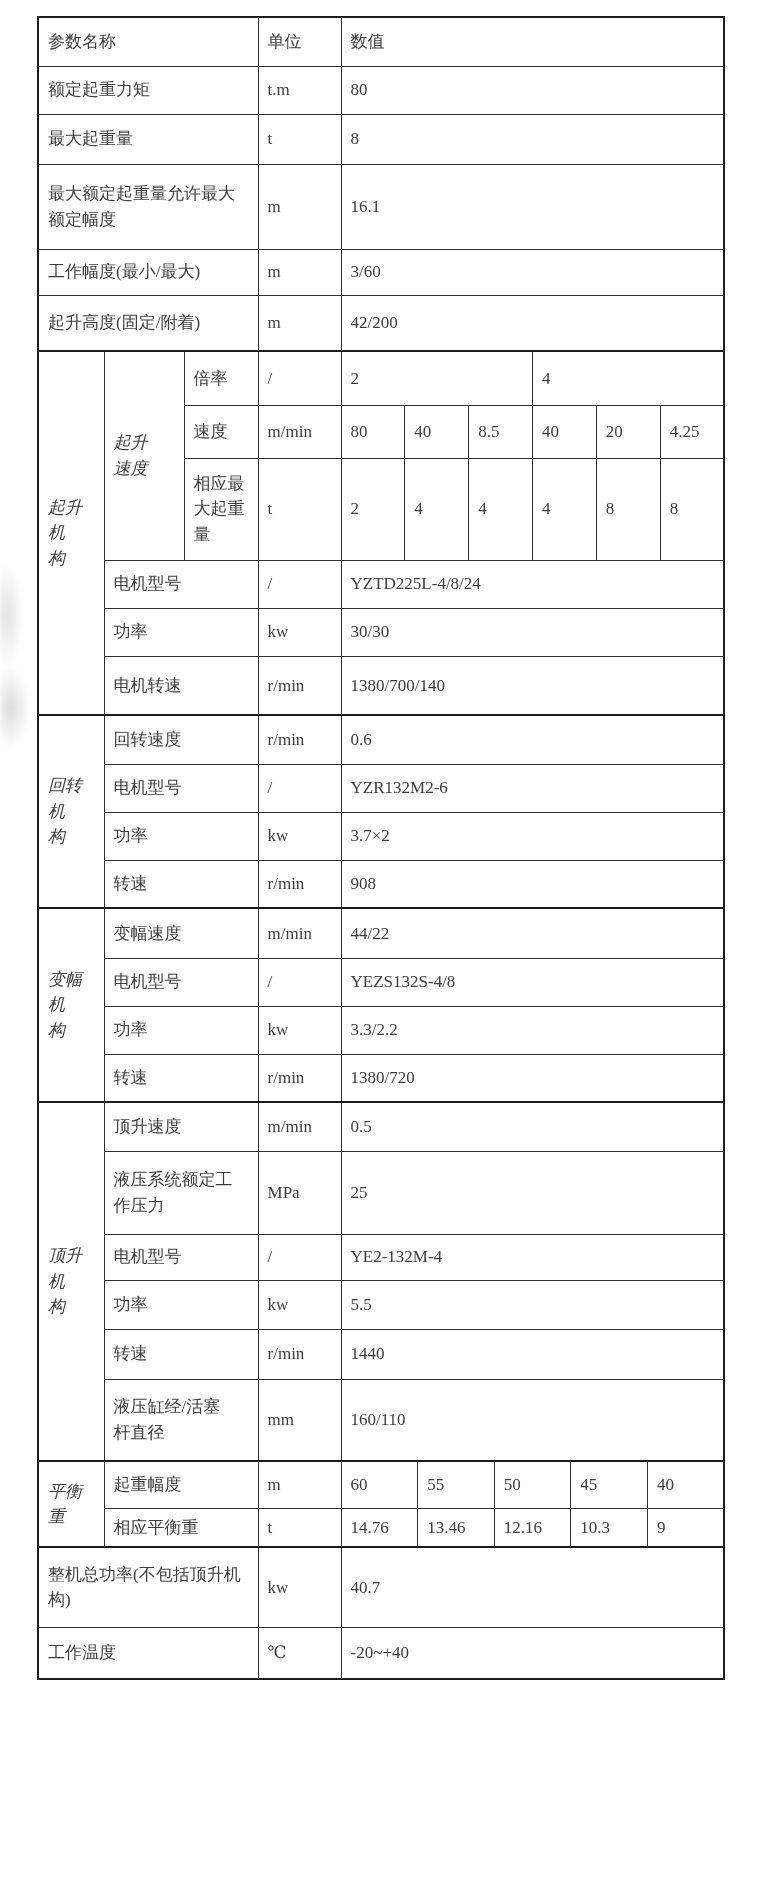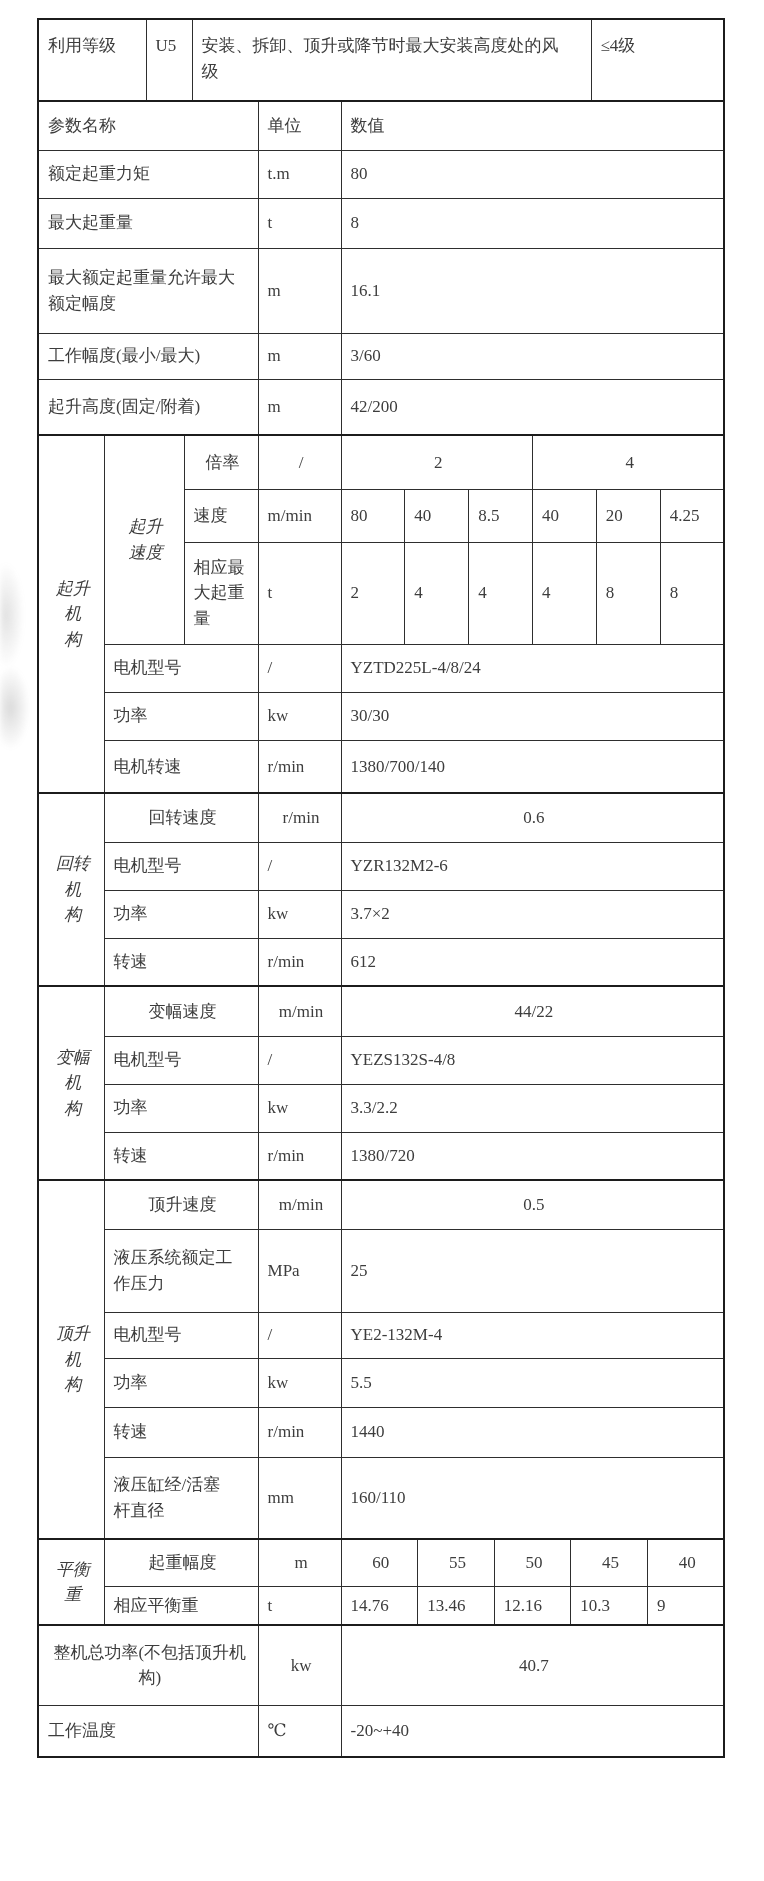--- a/index.html
+++ b/index.html
@@ -31,44 +31,37 @@
     border:1px solid #2e2e2e;
     padding:6px 6px 6px 9px;
     vertical-align:middle;
     text-align:left;
     overflow:hidden;
     white-space:pre-line;
     word-break:break-all;
   }
   table.top td{vertical-align:top;padding-top:13px;}
   table.main{margin-top:-2px;}
-  tr.sec td{border-top-width:2px;border-top-color:#1c1c1c;text-align:center;}
+  tr.sec td{border-top-width:2px;border-top-color:#1c1c1c;}
   td.grp{padding-left:8px;padding-right:3px;font-style:italic;}
 </style>
 </head>
 <body>
 
 <div class="page">
   <div class="smudge"></div>
 
   <table class="tbl top">
     <colgroup>
       <col style="width:108px">
         <col style="width:46px">
         <col style="width:399px">
         <col style="width:133px">
     </colgroup>
     <tbody>
-        <tr style="height:82px">
-      <td>利用等级</td>
-      <td>U5</td>
-      <td>安装、拆卸、顶升或降节时最大安装高度处的风
-级</td>
-      <td>≤4级</td>
-    </tr>
   </tbody>
     </table>
 
   <table class="tbl main">
     <colgroup>
       <col style="width:66px">
         <col style="width:80px">
         <col style="width:74px">
         <col style="width:83px">
       <col span="30" style="width:12.7667px">
@@ -143,21 +136,21 @@
     <tr style="height:48px">
       <td colspan="2">电机型号</td>
       <td>/</td>
       <td colspan="30">YZTD225L-4/8/24</td>
     </tr>
     <tr style="height:48px">
       <td colspan="2">功率</td>
       <td>kw</td>
       <td colspan="30">30/30</td>
     </tr>
-    <tr style="height:53px">
+    <tr style="height:59px">
       <td colspan="2">电机转速</td>
       <td>r/min</td>
       <td colspan="30">1380/700/140</td>
     </tr>
 
     <tr class="sec" style="height:49px">
       <td class="grp" rowspan="4">回转机
 构</td>
       <td colspan="2">回转速度</td>
       <td>r/min</td>
@@ -169,21 +162,21 @@
       <td colspan="30">YZR132M2-6</td>
     </tr>
     <tr style="height:48px">
       <td colspan="2">功率</td>
       <td>kw</td>
       <td colspan="30">3.7×2</td>
     </tr>
     <tr style="height:48px">
       <td colspan="2">转速</td>
       <td>r/min</td>
-      <td colspan="30">612</td>
+      <td colspan="30">908</td>
     </tr>
 
     <tr class="sec" style="height:50px">
       <td class="grp" rowspan="4">变幅机
 构</td>
       <td colspan="2">变幅速度</td>
       <td>m/min</td>
       <td colspan="30">44/22</td>
     </tr>
     <tr style="height:48px">

